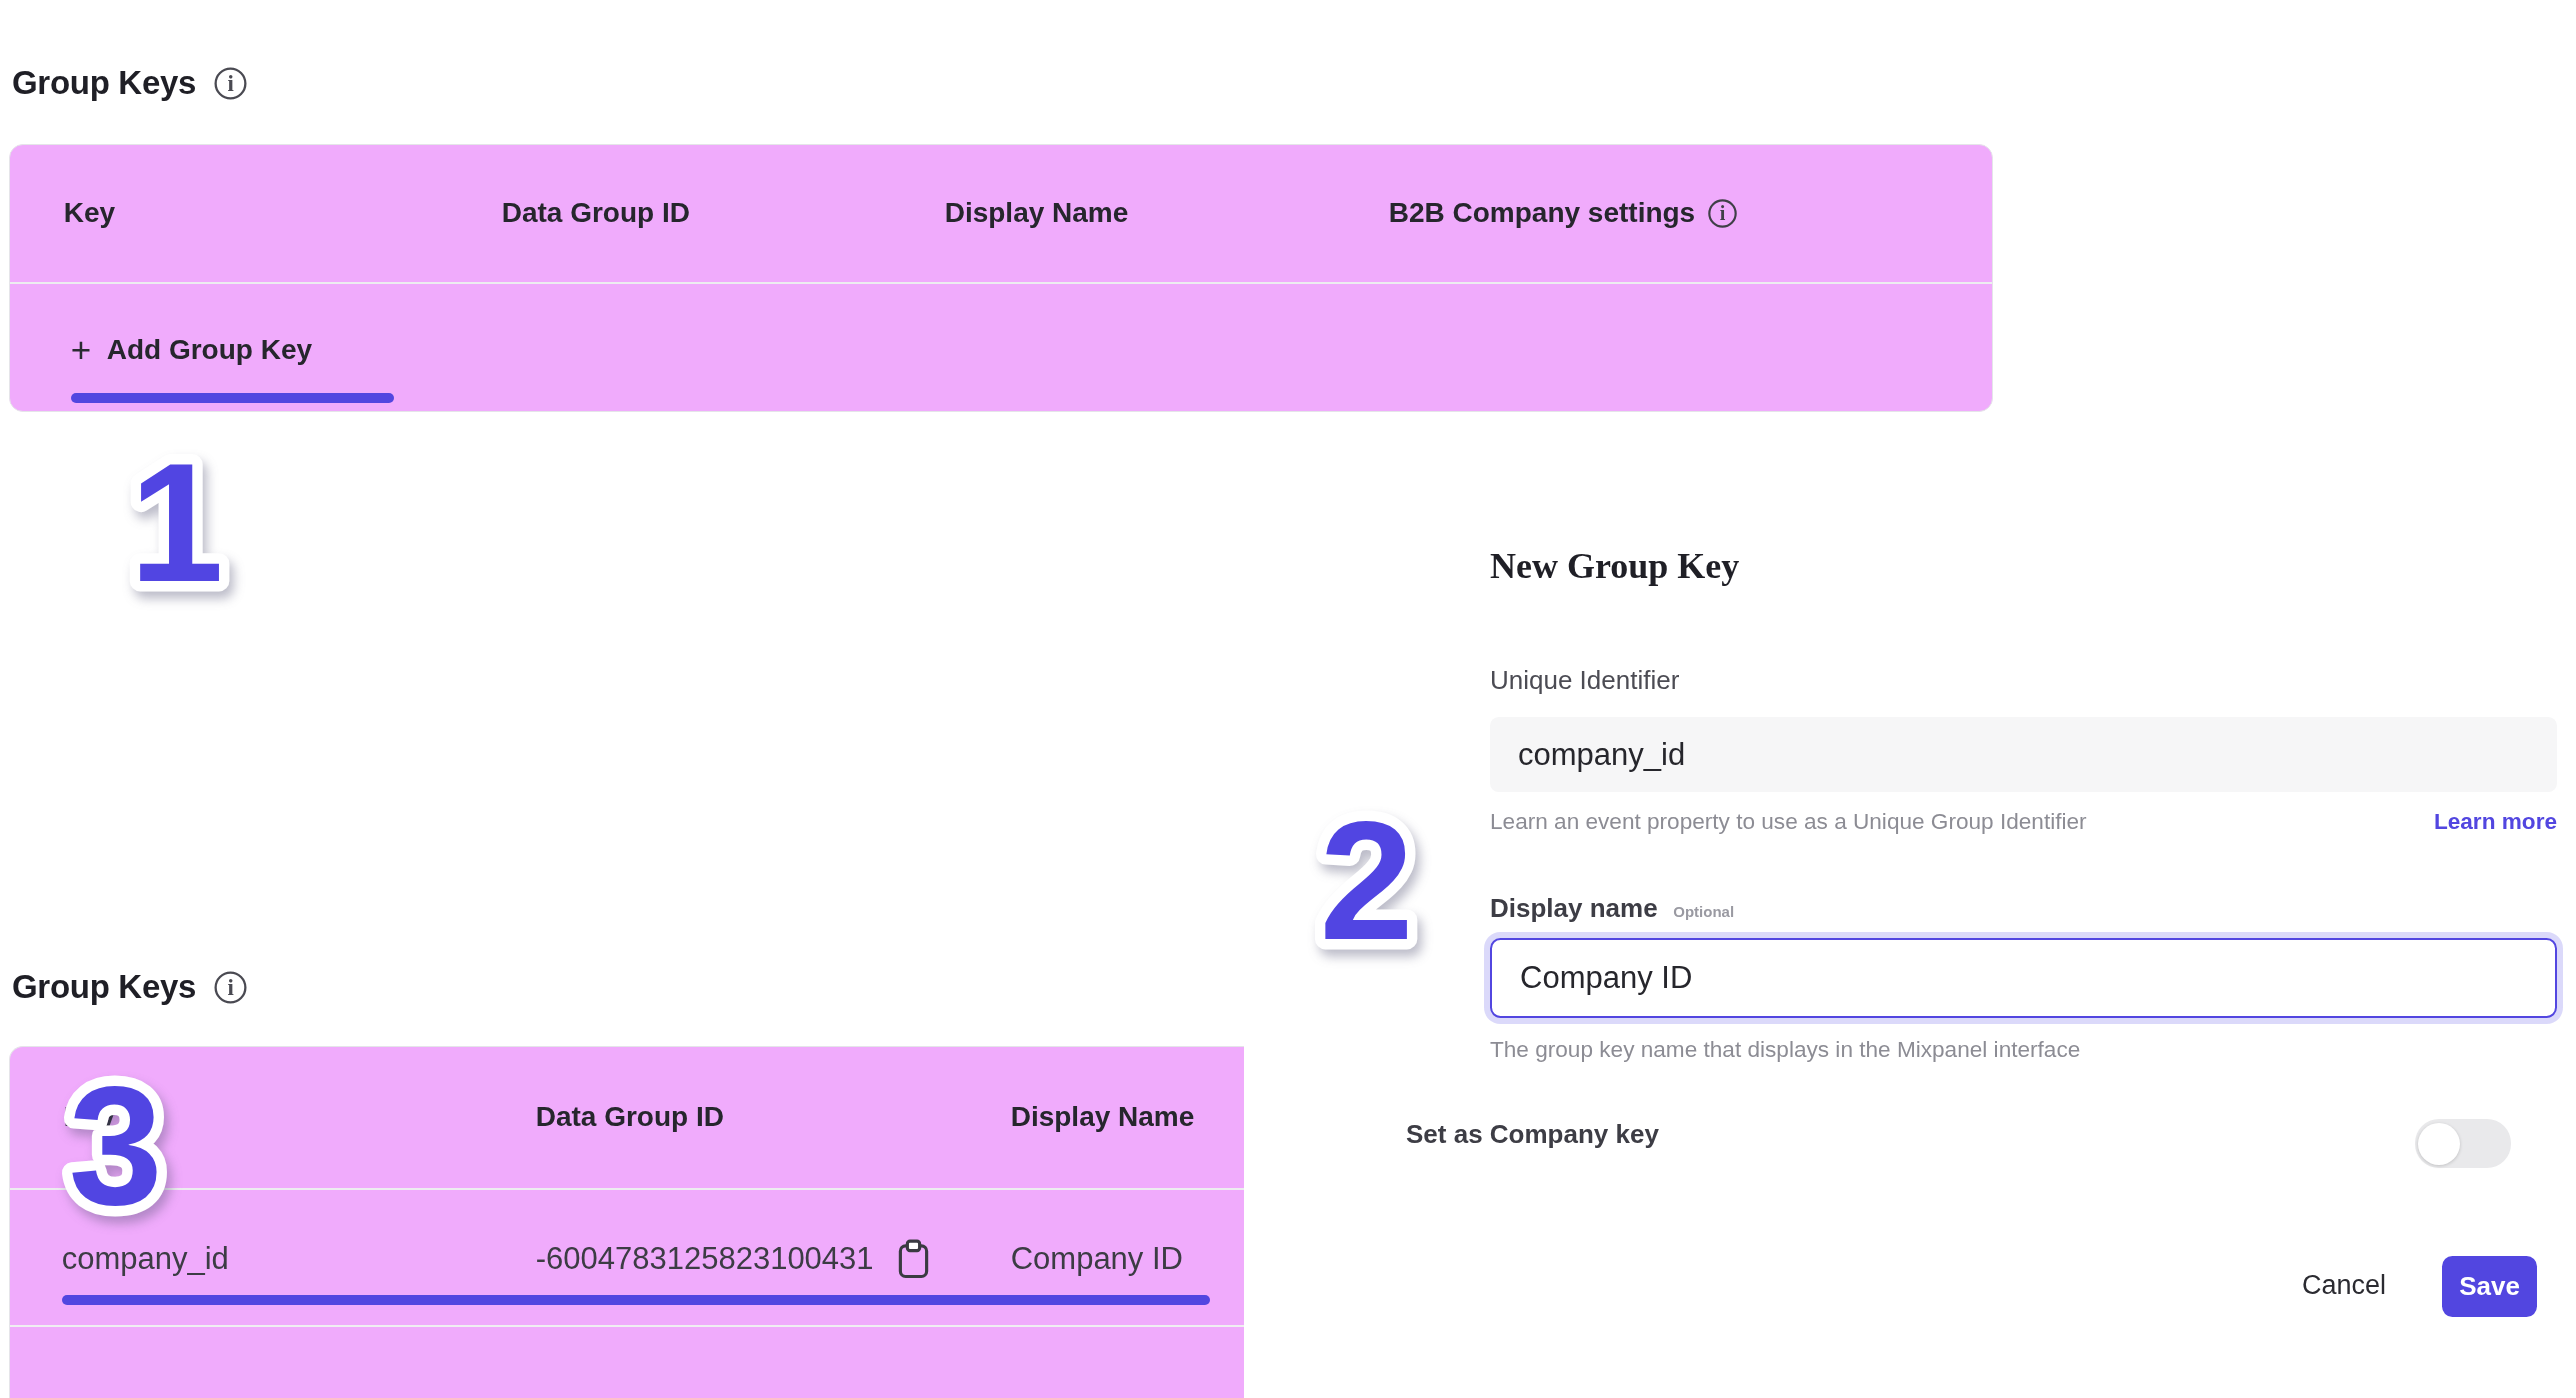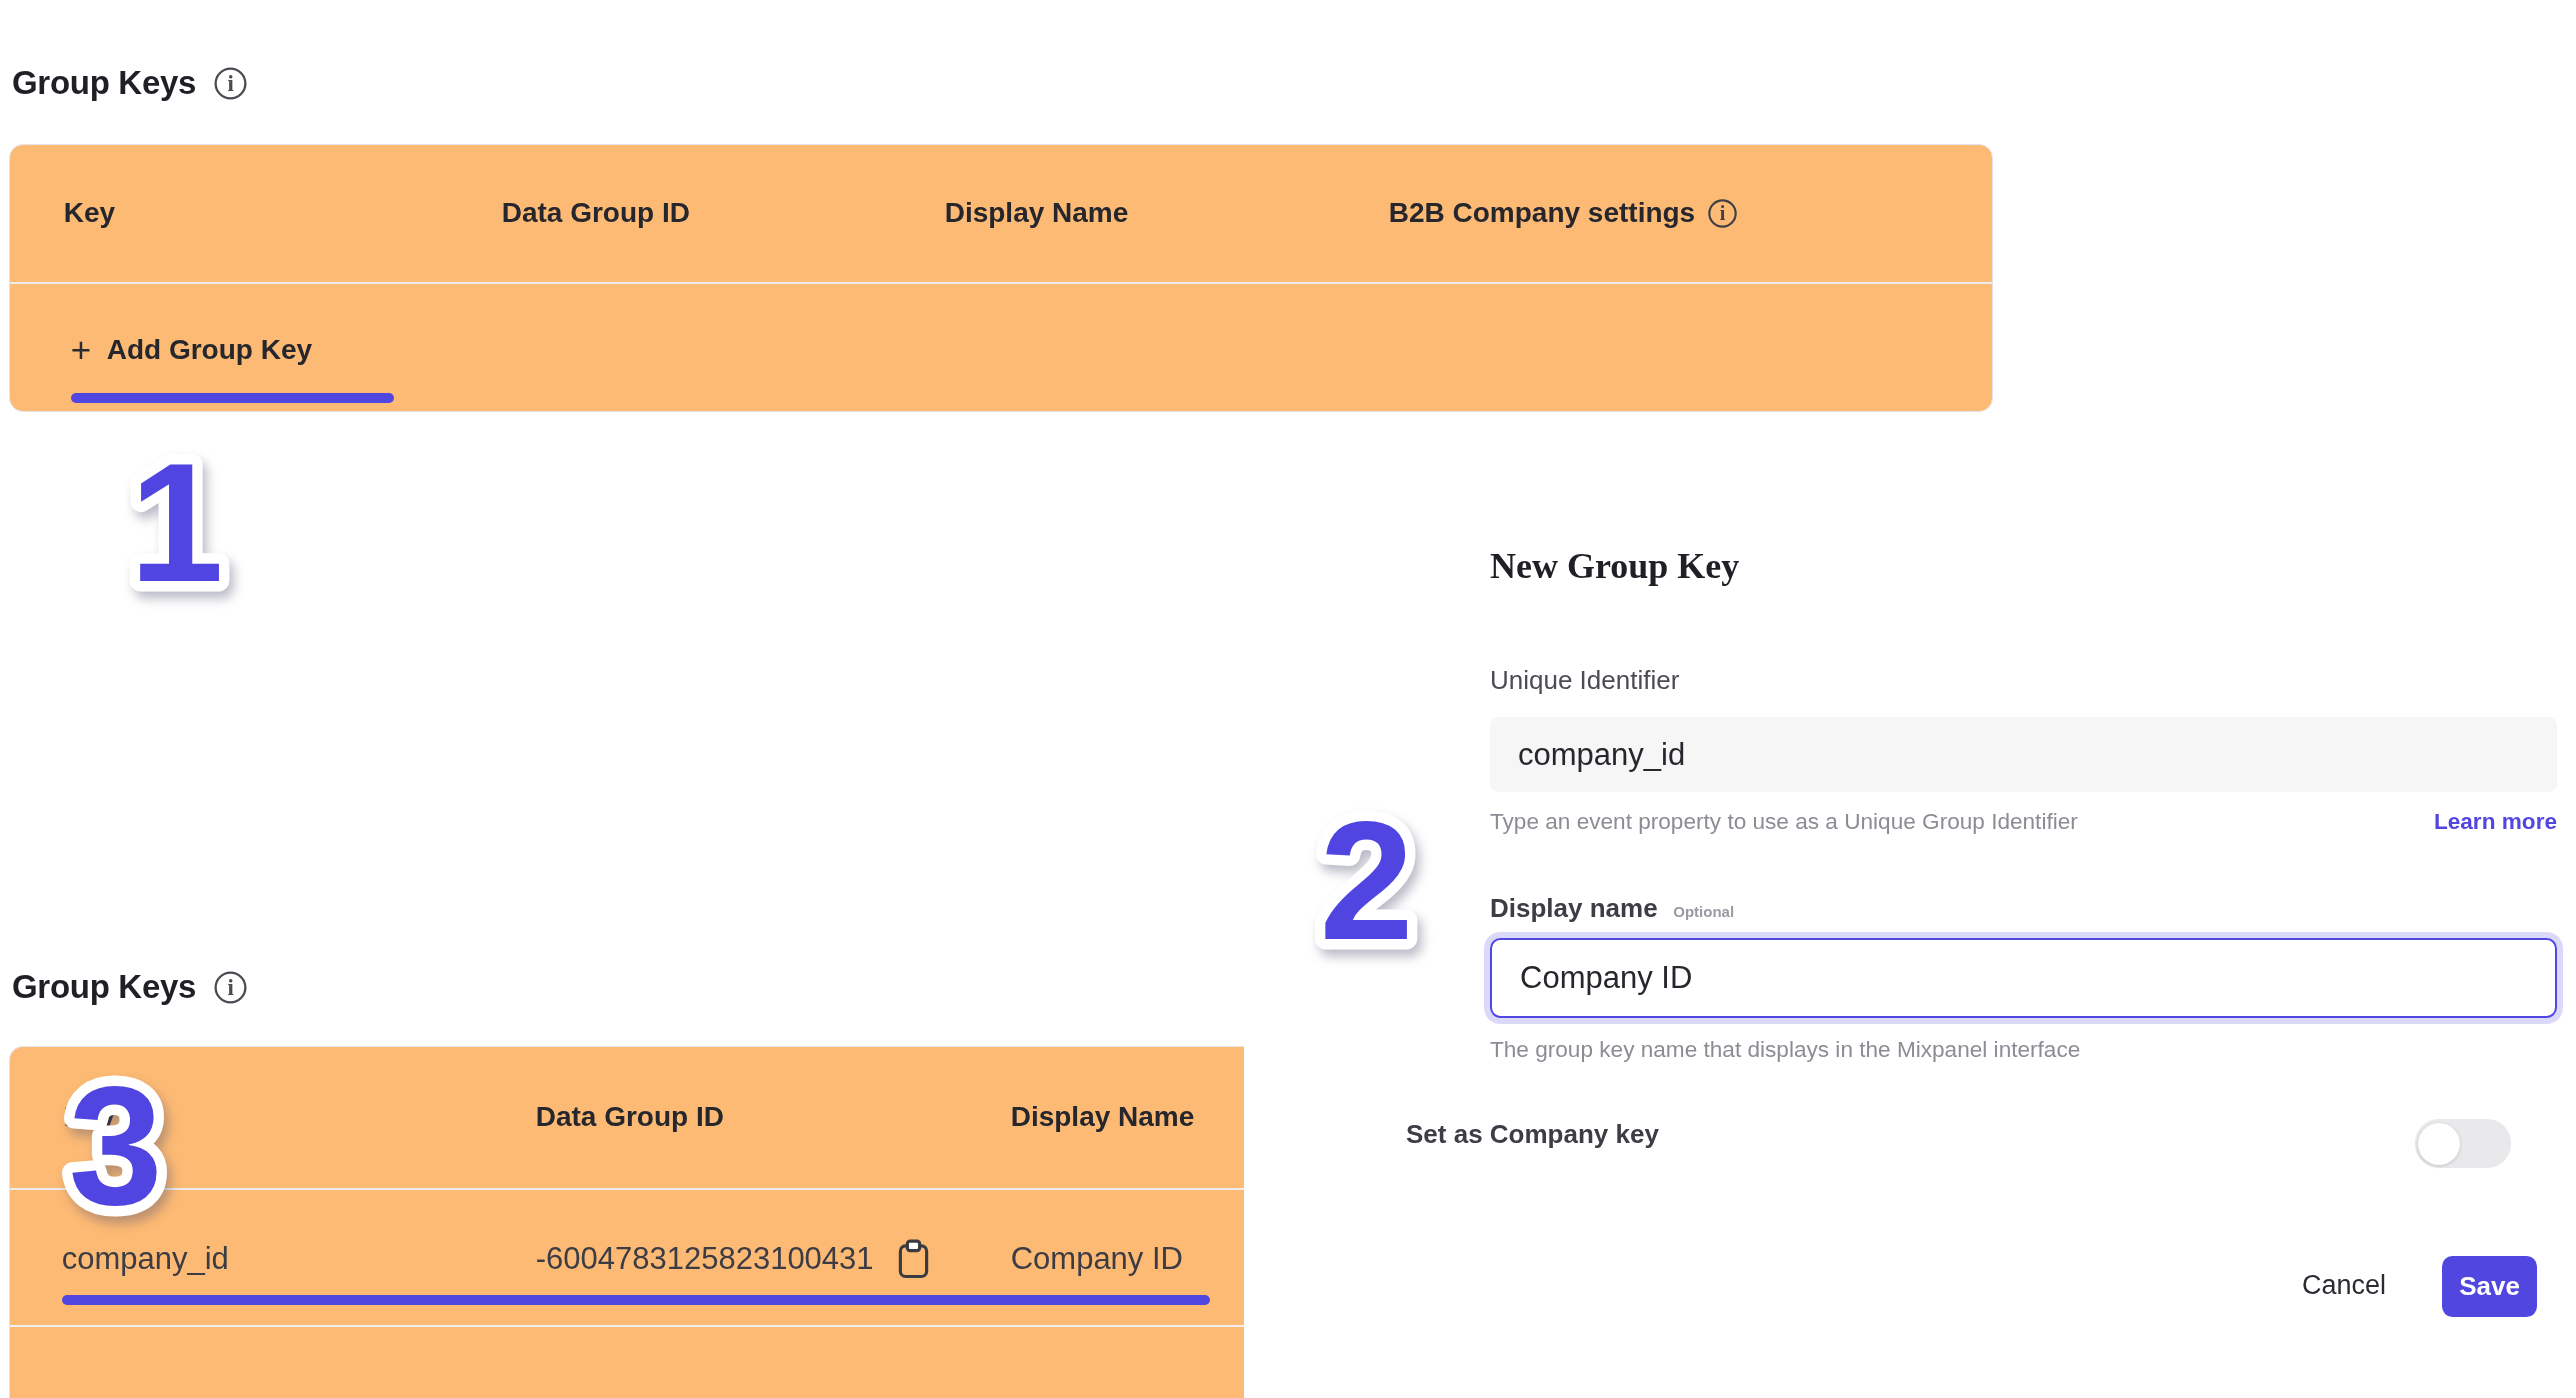--- a/index.html
+++ b/index.html
@@ -7,21 +7,21 @@
   .screen {
     position:relative; width:2576px; height:1398px; overflow:hidden;
     background:#ffffff; font-family:"Liberation Sans", sans-serif; color:#26262d;
   }
   
   .h1 { position:absolute; display:flex; align-items:center; gap:17.4px;
         font-size:33px; font-weight:700; color:#1f1f26; letter-spacing:-0.3px; }
   .info-svg { display:block; }
 
   
-  .card { position:absolute; background:#fdba74; border:1.7px solid #e5e5e9; border-radius:14px; }
+  .card { position:absolute; background:#f0abfc; border:1.7px solid #e5e5e9; border-radius:14px; }
   .card-clipped { border-right:none; border-bottom:none; border-radius:14px 0 0 0; }
   .thead { position:absolute; font-size:28px; font-weight:700; color:#26262d;
            display:flex; align-items:center; gap:12px; transform:translateY(-50%); }
   .hdiv { position:absolute; left:0; right:0; height:1.7px; background:#ededf0; }
   .cell { position:absolute; font-size:31px; font-weight:400; color:#3c3c44;
           display:flex; align-items:center; gap:22.6px; transform:translateY(-50%); }
   .add-row { position:absolute; display:flex; align-items:center; gap:15.6px;
              font-size:28px; font-weight:600; color:#26262d; cursor:pointer;
              transform:translateY(-50%); background:none; border:none;
              font-family:"Liberation Sans", sans-serif; }
@@ -115,21 +115,21 @@
     <text x="95" y="178" text-anchor="middle">1</text>
   </svg>
 
   <div class="form-title" style="left:1490px; top:545px;font-family:Liberation Serif, serif;">New Group Key</div>
 
   <div class="flabel" style="left:1490px; top:665px;">Unique Identifier</div>
 
   <input class="finput" style="left: 1490px; top: 717px;" type="text" value="company_id">
 
   <div class="helper-row" style="left:1490px; top:809px;">
-    <span class="helper">Type an event property to use as a Unique Group Identifier</span>
+    <span class="helper">Learn an event property to use as a Unique Group Identifier</span>
     <span class="learn-more">Learn more</span>
   </div>
 
   <div class="flabel-row" style="left:1490px; top:893px;">
     <span class="flabel-strong">Display name</span>
     <span class="optional">Optional</span>
   </div>
 
   <input class="finput finput-focused" style="left: 1490px; top: 938px;" type="text" value="Company ID">
 

